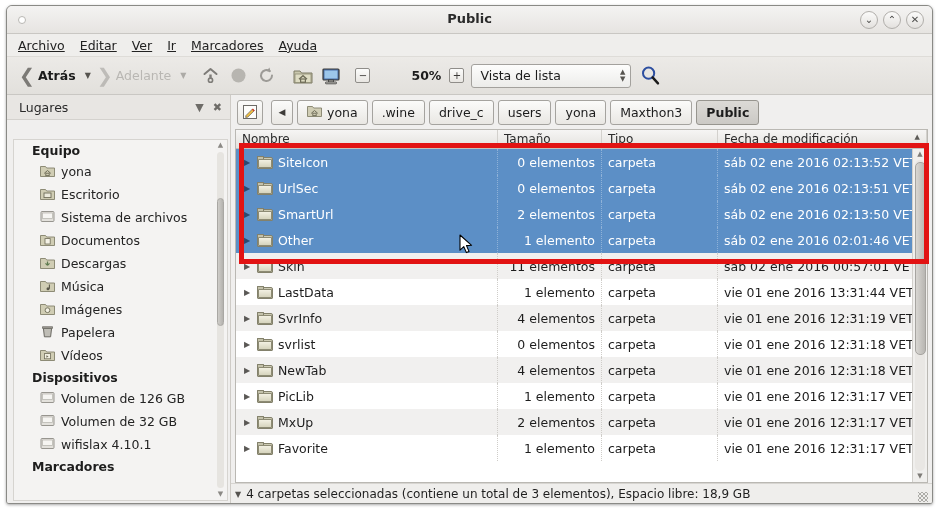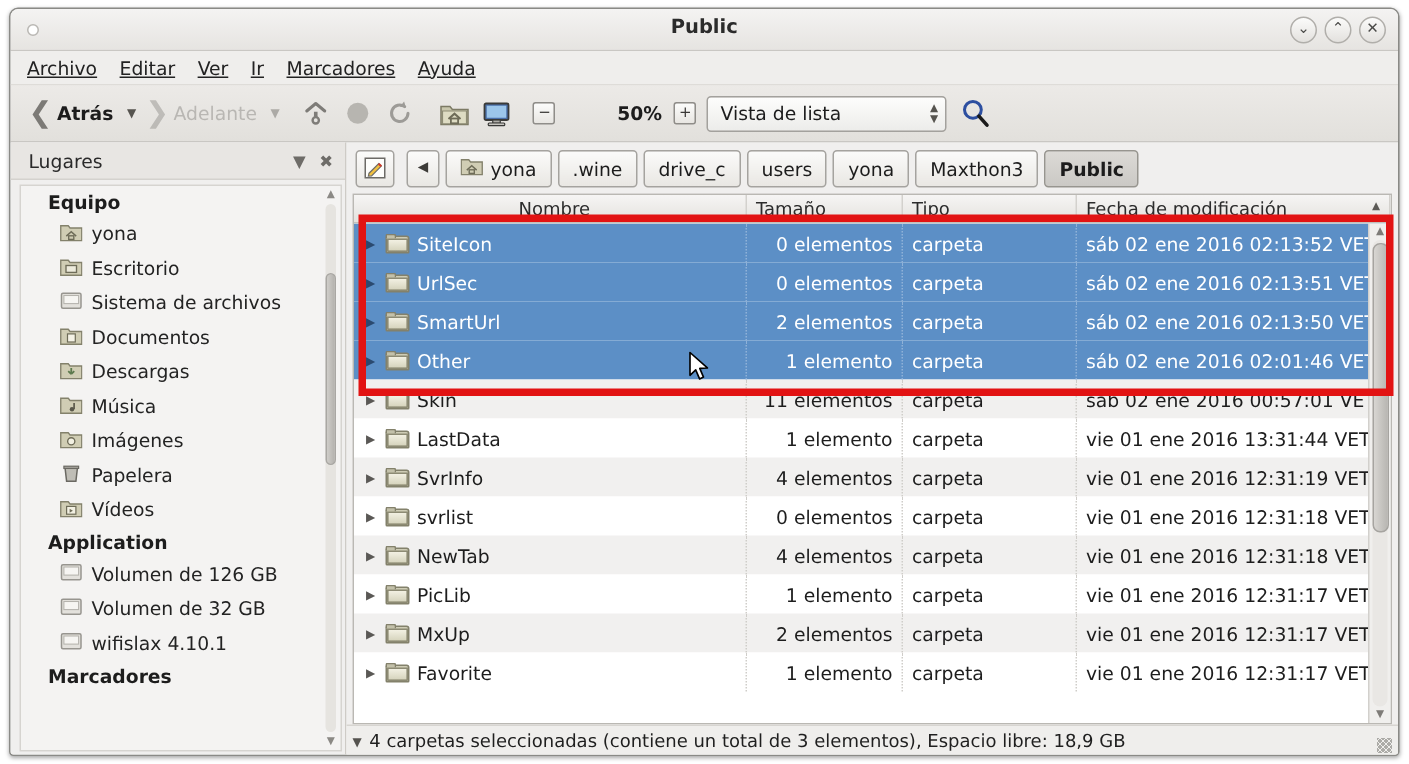--- a/index.html
+++ b/index.html
@@ -92,21 +92,21 @@
     display: flex; align-items: center; justify-content: space-between;
     padding: 0 5px 0 8px;
     font-size: 12.5px; color: #1c1c1c;
   }
   .spin { display:flex; flex-direction:column; font-size:7px; line-height:7px; color:#56544f; }
 
   
   #body { display: flex; height: 409px; }
 
   
-  #sidebar { width: 224px; background: #f0efee; border-right: 1px solid #cecbc6; display:flex; flex-direction:column; }
+  #sidebar { width: 224px; background: #f0efee; border-right: 1px solid #cecbc6; display:flex; flex-direction:column;gap:16px; }
   #places-head {
     height: 25px; display: flex; align-items: center;
     padding: 0 8px 0 12px;
     background: #e8e6e3; border-bottom: 1px solid #d4d2ce;
   }
   #places-title { flex: 1; font-size: 12.5px; color: #2a2a2a; }
   .ph-icon { font-size: 11px; color: #6e6c68; margin-left: 9px; }
   #places-list {
     flex: 1; background: #f4f3f2; margin: 3px 2px 3px 6px;
     border: 1px solid #d6d4d0; overflow: hidden; position: relative;
@@ -155,21 +155,21 @@
 
   
   #filewrap { flex: 1; margin: 0 4px; border: 1px solid #bab8b3; background: #fff;
               display: flex; flex-direction: column; position: relative; overflow: hidden; }
   #colhead {
     display: flex; height: 19px; flex: 0 0 19px;
     background: linear-gradient(to bottom,#f6f5f4,#e4e2de);
     border-bottom: 1px solid #c2c0bb; position: relative;
   }
   .col { font-size: 12px; color: #2c2c2c; padding: 2px 0 0 6px; border-right: 1px solid #d3d1cd; overflow:hidden; white-space:nowrap; }
-  .c-name { width: 262px; text-align: center; }
+  .c-name { width: 262px; }
   .c-size { width: 104px; }
   .c-type { width: 116px; }
   .c-date { flex: 1; position: relative; }
   .sort-ind { position:absolute; right:6px; top:3px; font-size:7px; color:#5c5a56; }
 
   #rows { flex: 1; position: relative; overflow: hidden; }
   .row { display: flex; height: 26px; align-items: center; font-size: 12.5px; color: #1d1d1d; }
   .row.odd  { background: #ffffff; }
   .row.even { background: #f1f0ef; }
   .row.sel  { background: #5c8fc6; color: #ffffff; }
@@ -422,21 +422,21 @@
           <span>
             <svg width="15" height="13" viewBox="0 0 15 13">
                 <path d="M.5 2.5h5l1.2 1.5H14.5v8.5H.5Z" fill="#d0cdb4" stroke="#83816b" stroke-width=".9"></path>
                 <rect x="4.4" y="5.6" width="6.2" height="5.2" fill="#f2f0e2" stroke="#6e6c58" stroke-width=".8"></rect>
                 <path d="M6.4 7.2v2.6l2.2-1.3Z" fill="#6e6c58"></path>
               </svg>
           </span>
           <span>Vídeos</span>
         </div>
 
-        <div class="pl-group">Application</div>
+        <div class="pl-group">Dispositivos</div>
         <div class="pl-item">
           <span>
             <svg width="15" height="13" viewBox="0 0 15 13">
                 <rect x="1" y="1.5" width="13" height="10" rx="1" fill="#e3e1dc" stroke="#97958f" stroke-width="1"></rect>
                 <rect x="2.6" y="3" width="9.8" height="5.4" fill="#f6f5f2" stroke="#b5b3ad" stroke-width=".7"></rect>
               </svg>
           </span>
           <span>Volumen de 126 GB</span>
         </div>
         <div class="pl-item">

